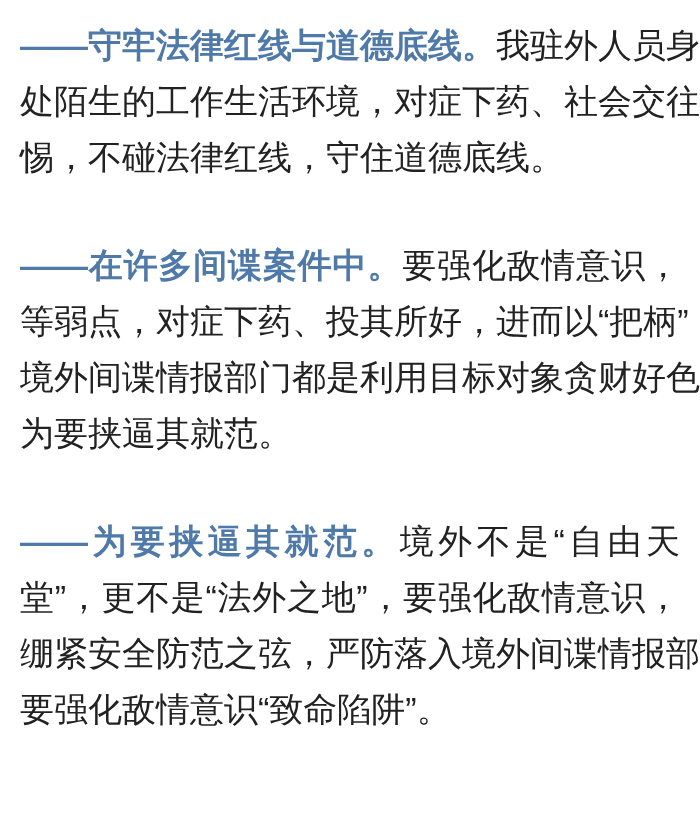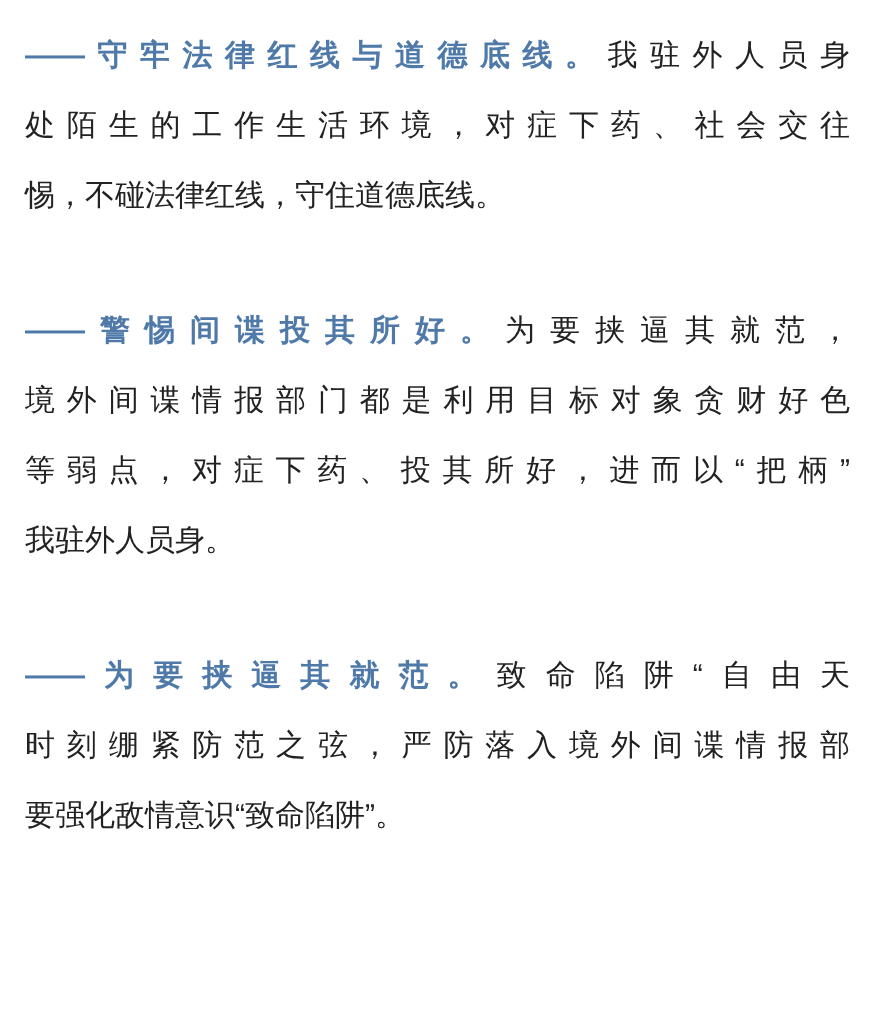--- a/index.html
+++ b/index.html
@@ -23,21 +23,21 @@
     width: 700px;
     padding: 17px 20px 0 20px;
   }
   .para {
     margin: 0;
   }
   .para + .para {
     margin-top: 52px;
   }
   .line {
-    font-size: 24px;
+    font-size: 34px;
     line-height: 56px;
     height: 56px;
     color: var(--text);
     text-align: justify;
     text-align-last: justify;
     text-justify: inter-character;
     white-space: nowrap;
     overflow: visible;
   }
   .line.last {
@@ -54,25 +54,26 @@
 
 <div class="content">
 
   <div class="para">
     <div class="line"><span class="heading">——守牢法律红线与道德底线。</span><span>我驻外人员身</span></div>
     <div class="line">处陌生的工作生活环境，对症下药、社会交往</div>
     <div class="line last">惕，不碰法律红线，守住道德底线。</div>
   </div>
 
   <div class="para">
-    <div class="line"><span class="heading">——警惕间谍投其所好。</span><span>为要挟逼其就范，</span></div>
+    <div class="line"><span class="heading">——在许多间谍案件中。</span><span>要强化敌情意识，</span></div>
+    <div class="line">等弱点，对症下药、投其所好，进而以“把柄”</div>
     <div class="line">境外间谍情报部门都是利用目标对象贪财好色</div>
-    <div class="line">等弱点，对症下药、投其所好，进而以“把柄”</div>
-    <div class="line last">我驻外人员身。</div>
+    <div class="line last">为要挟逼其就范。</div>
   </div>
 
   <div class="para">
-    <div class="line"><span class="heading">——为要挟逼其就范。</span><span>致命陷阱“自由天</span></div>
-    <div class="line">时刻绷紧防范之弦，严防落入境外间谍情报部</div>
+    <div class="line"><span class="heading">——为要挟逼其就范。</span><span>境外不是“自由天</span></div>
+    <div class="line">堂”，更不是“法外之地”，要强化敌情意识，</div>
+    <div class="line">绷紧安全防范之弦，严防落入境外间谍情报部</div>
     <div class="line last">要强化敌情意识“致命陷阱”。</div>
   </div>
 
 </div>
 
 </body></html>

